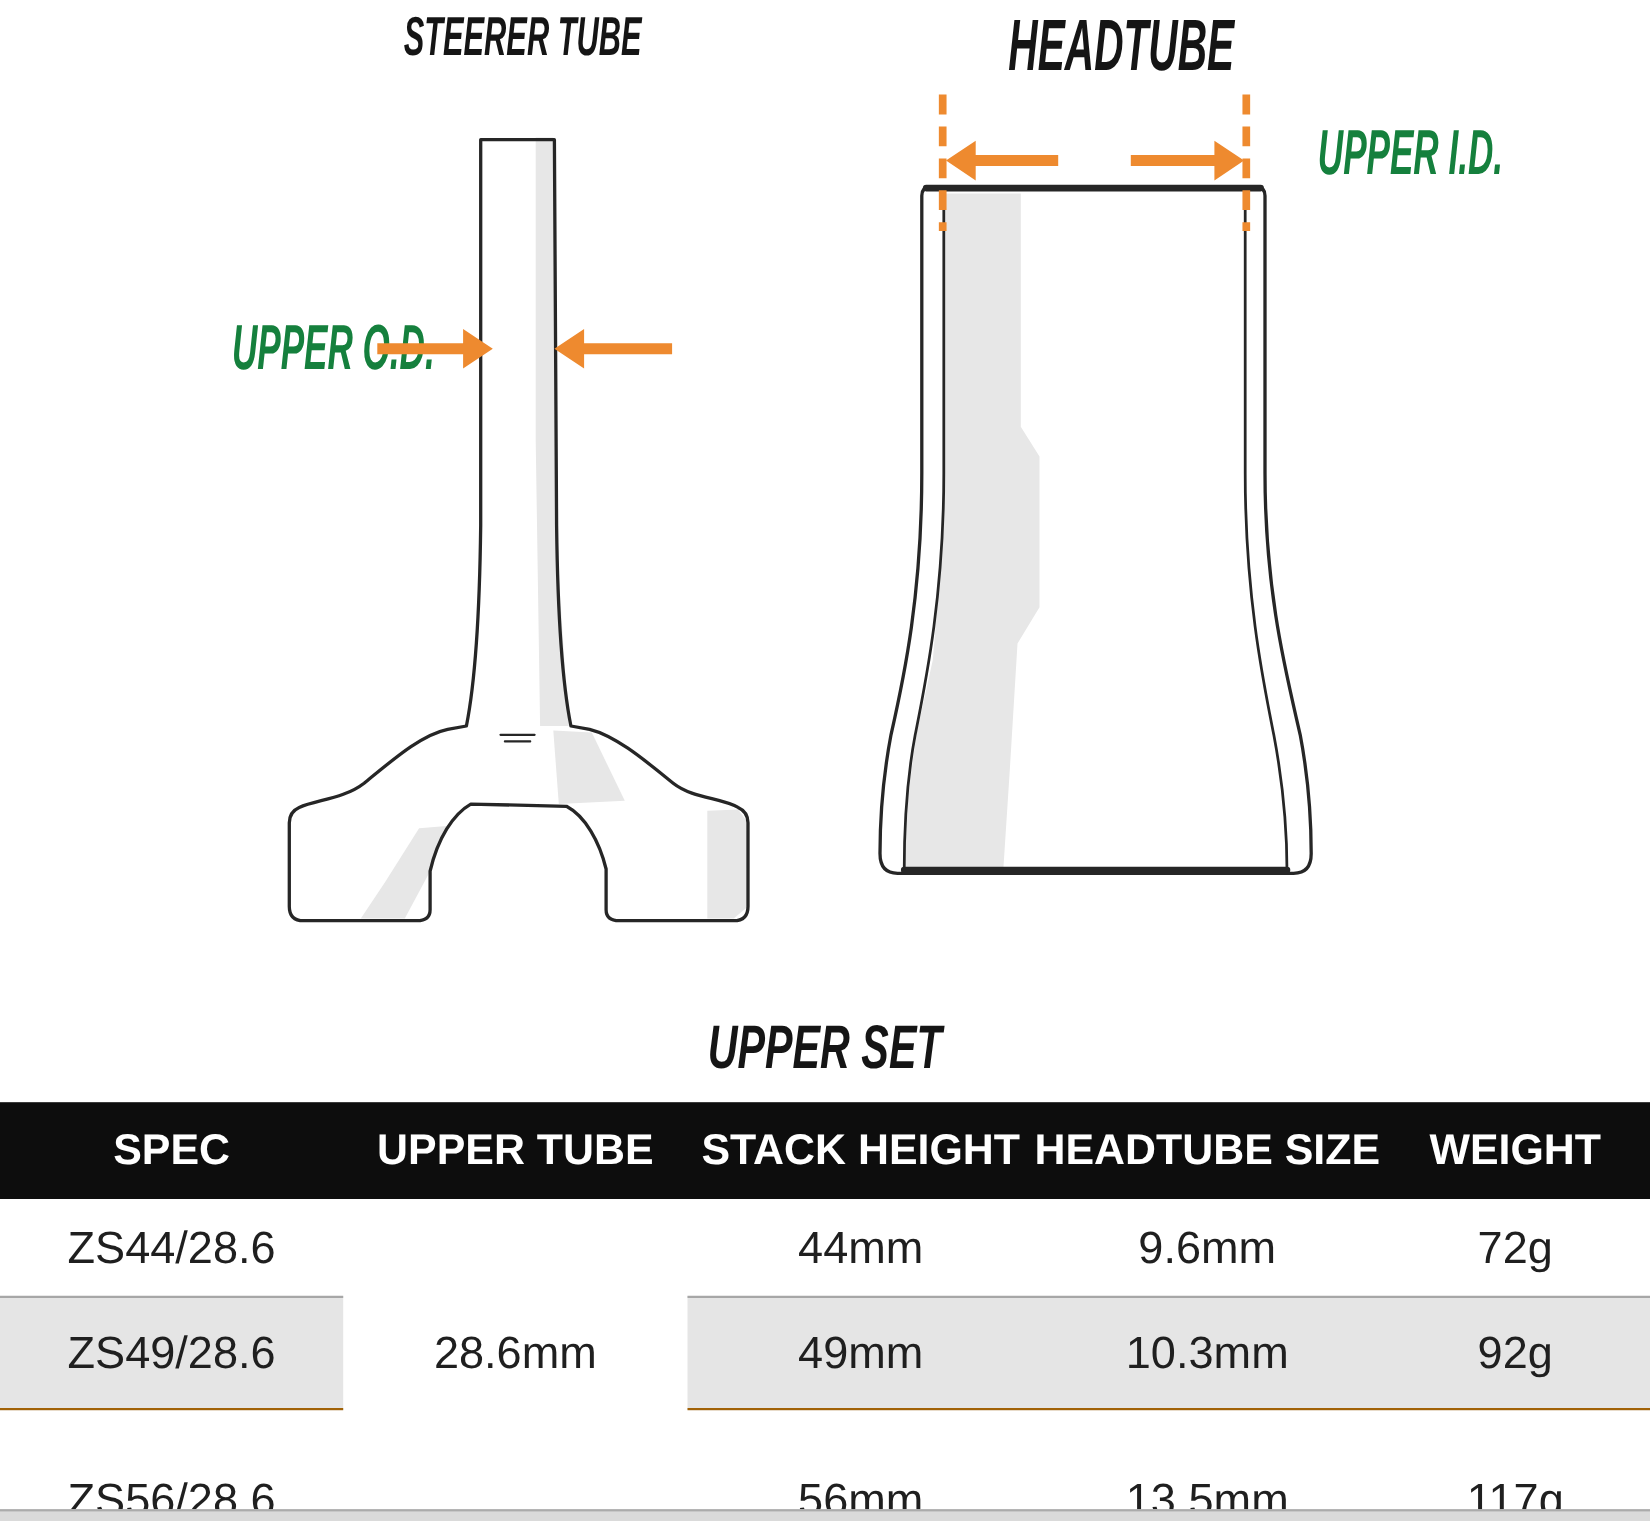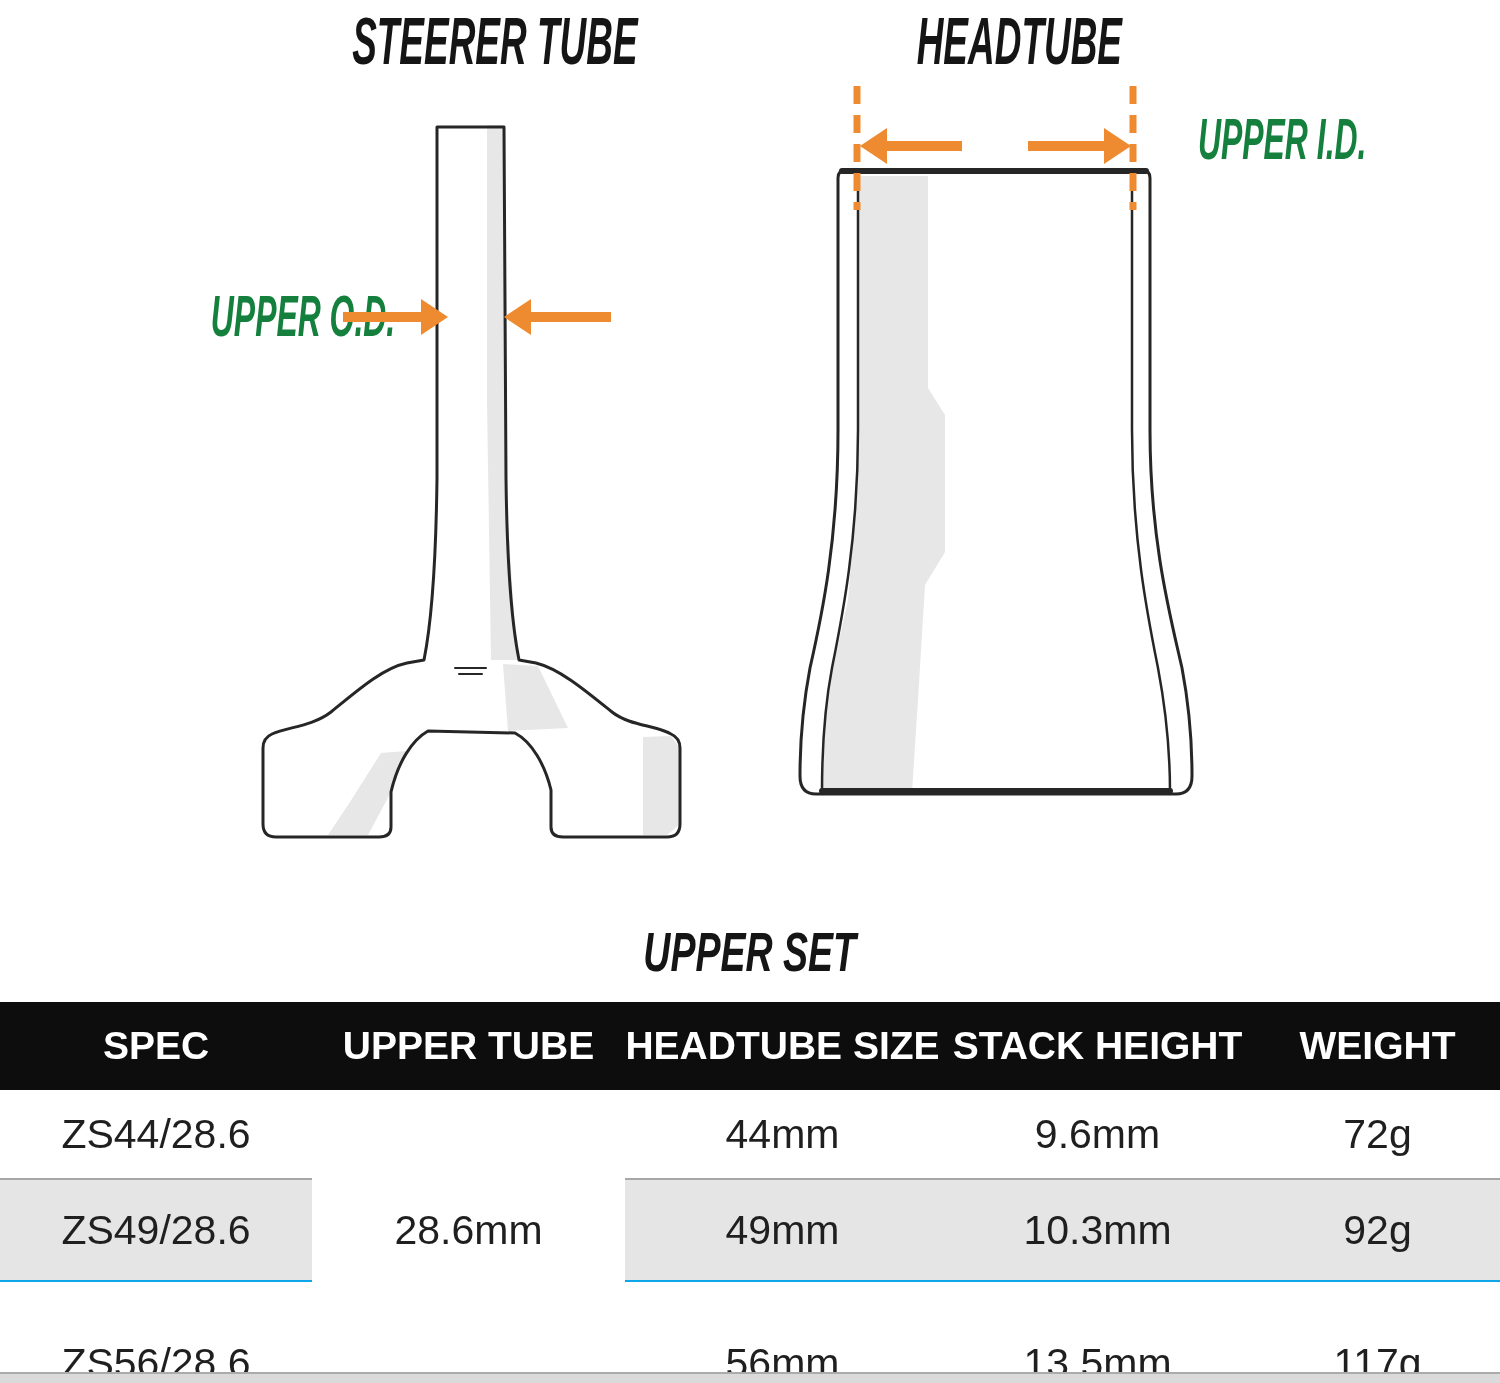--- a/index.html
+++ b/index.html
@@ -16,21 +16,21 @@
   
   .heading{
     font-weight:700;font-style:italic;color:#151515;
     white-space:nowrap;line-height:1;
   }
   .squeeze{display:inline-block;transform:scaleX(0.56);transform-origin:center;white-space:nowrap;}
   .squeeze-left{display:inline-block;transform:scaleX(0.55);transform-origin:left center;white-space:nowrap;}
   .squeeze-right{display:inline-block;transform:scaleX(0.55);transform-origin:right center;white-space:nowrap;}
   .squeeze-mid{display:inline-block;transform:scaleX(0.67);transform-origin:center;white-space:nowrap;}
 
-  #steerer-title{left:240px;top:8px;width:470px;font-size:66px;text-align:center;}
+  #steerer-title{left:240px;top:8px;width:470px;font-size:50px;text-align:center;}
   #headtube-title{left:784px;top:8px;width:470px;font-size:66px;text-align:center;}
 
   .dim-label{
     font-weight:700;font-style:italic;font-size:58px;line-height:58px;
     color:#15803d;white-space:nowrap;
   }
   #upper-od-label{left:60px;top:287px;width:252px;text-align:right;}
   #upper-id-label{left:1198px;top:110px;width:290px;text-align:left;}
 
   #drawing-svg{left:0;top:0;}
@@ -53,21 +53,21 @@
     color:#ffffff;font-weight:700;font-size:39px;letter-spacing:0px;
     white-space:nowrap;
   }
 
   .body-text{font-size:41px;color:#1f1f1f;font-weight:400;white-space:nowrap;}
 
   #row-1{top:1090px;height:88px;}
   #row-2{top:1178px;height:104px;}
   #row-3{top:1318px;height:90px;}
 
-  .stripe{background:#e5e5e5;border-top:2px solid #a7a7a7;border-bottom:2px solid #0ea5e9;box-sizing:border-box;}
+  .stripe{background:#e5e5e5;border-top:2px solid #a7a7a7;border-bottom:2px solid #a16207;box-sizing:border-box;}
   .stripe-group{display:flex;height:100%;}
 
   #shared-steer-tube{
     left:312px;top:1178px;width:313px;height:104px;
     display:flex;align-items:center;justify-content:center;
   }
 
   #bottom-bar{
     left:0;top:1372px;width:1500px;height:11px;
     background:#dadada;border-top:2px solid #ababab;box-sizing:border-box;
@@ -171,22 +171,22 @@
     </g>
   </svg>
 
   <div class="abs heading" id="table-title">
     <span class="squeeze-mid">UPPER SET</span>
   </div>
 
   <div class="abs trow" id="table-header">
     <div class="cell c1">SPEC</div>
     <div class="cell c2">UPPER TUBE</div>
+    <div class="cell c4">STACK HEIGHT</div>
     <div class="cell c3">HEADTUBE SIZE</div>
-    <div class="cell c4">STACK HEIGHT</div>
     <div class="cell c5">WEIGHT</div>
   </div>
 
   <div class="abs trow" id="row-1">
     <div class="cell c1 body-text">ZS44/28.6</div>
     <div class="cell c2"></div>
     <div class="cell c3 body-text">44mm</div>
     <div class="cell c4 body-text">9.6mm</div>
     <div class="cell c5 body-text">72g</div>
   </div>

